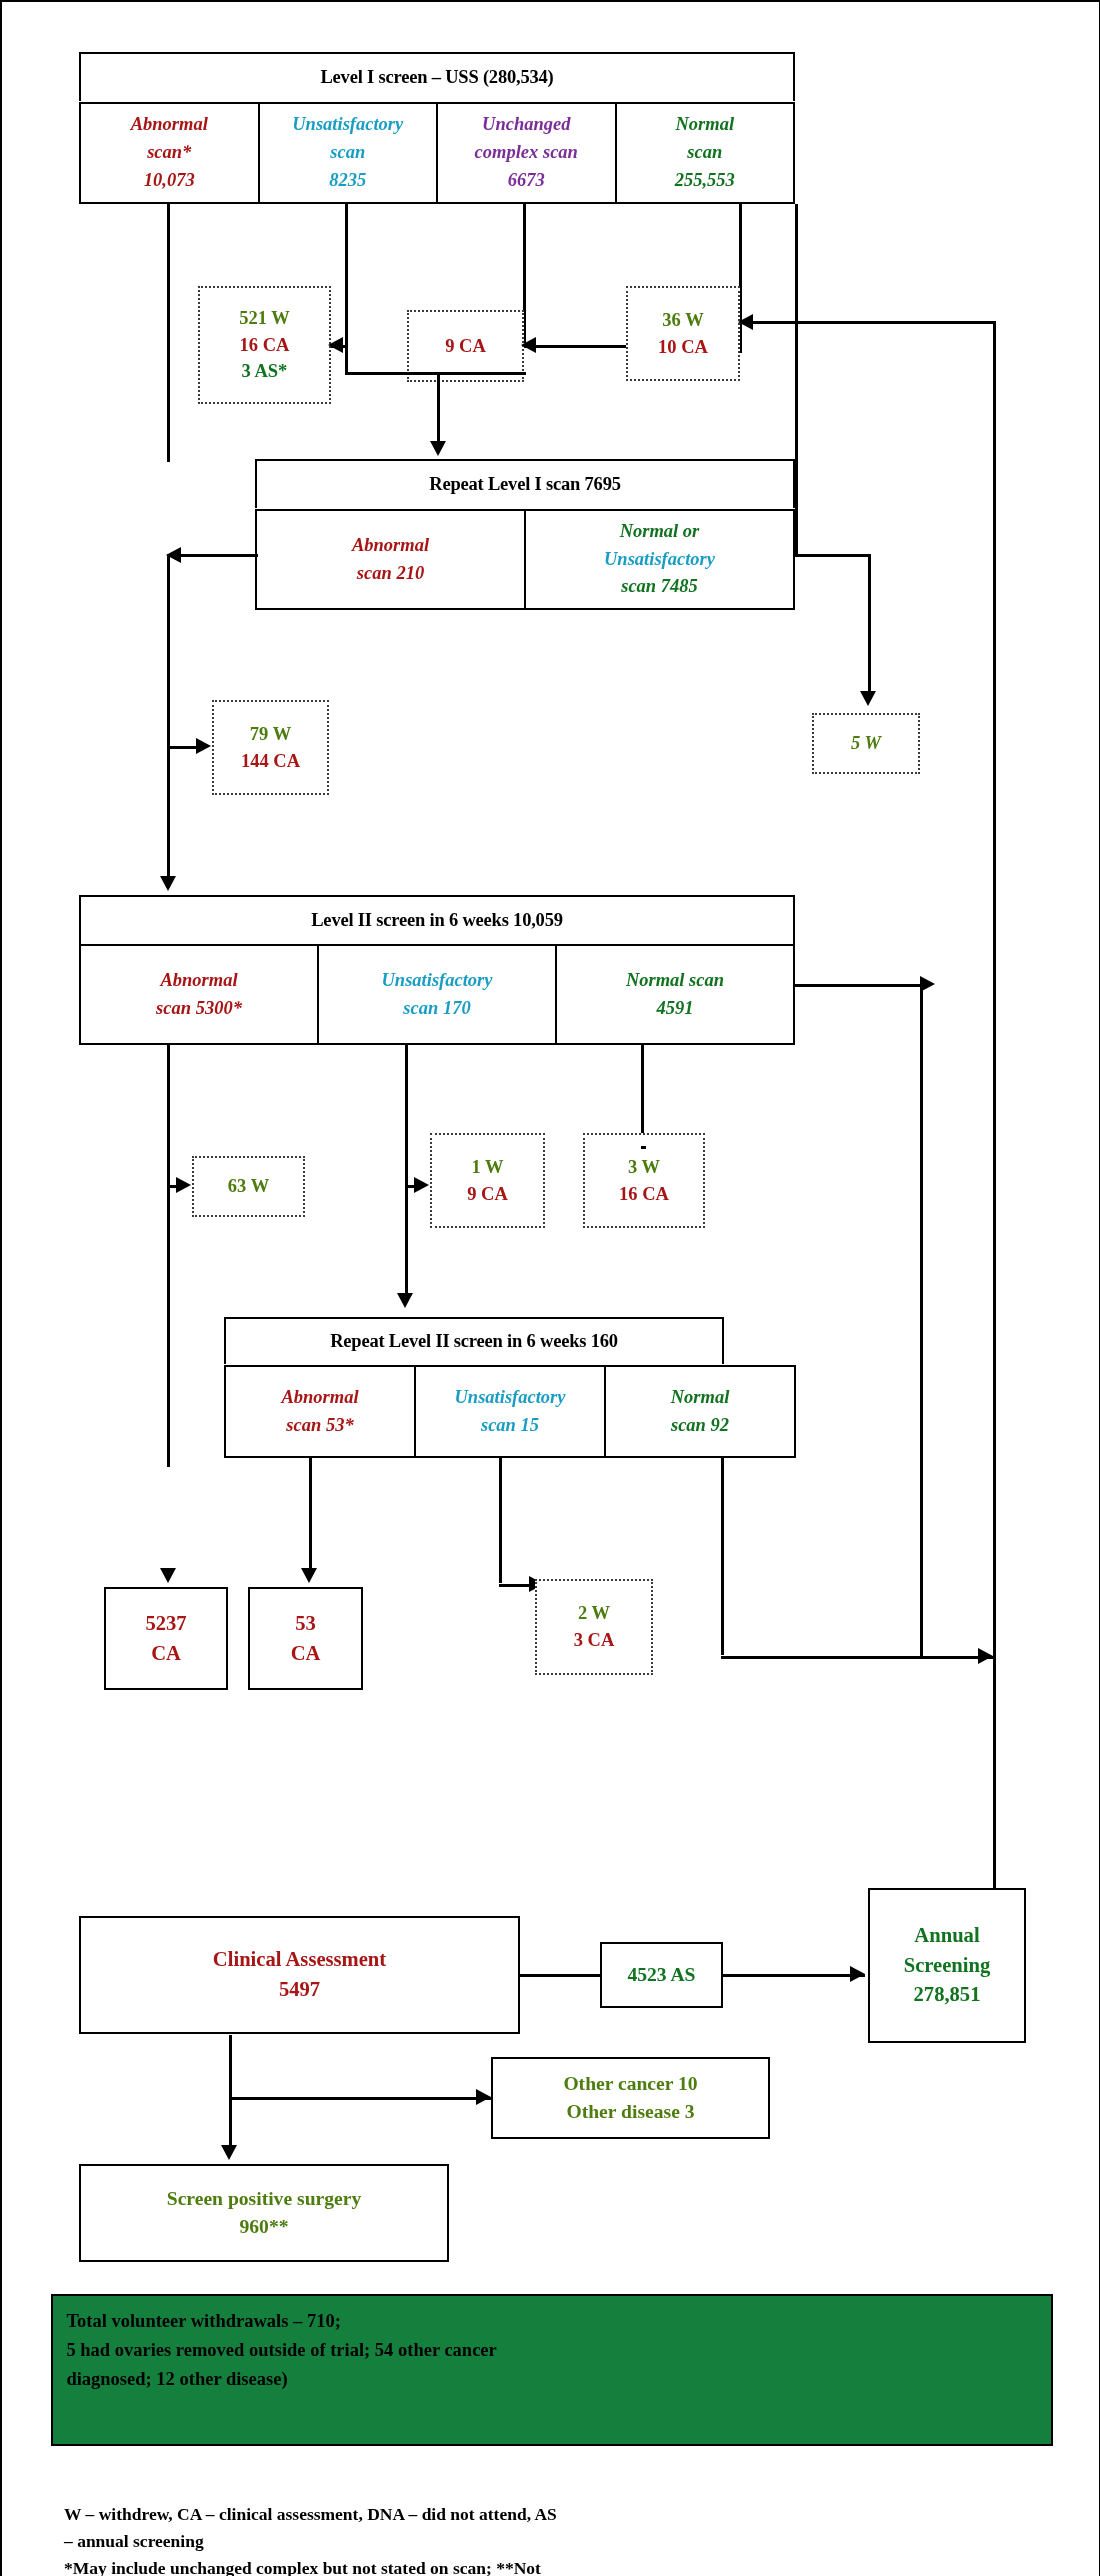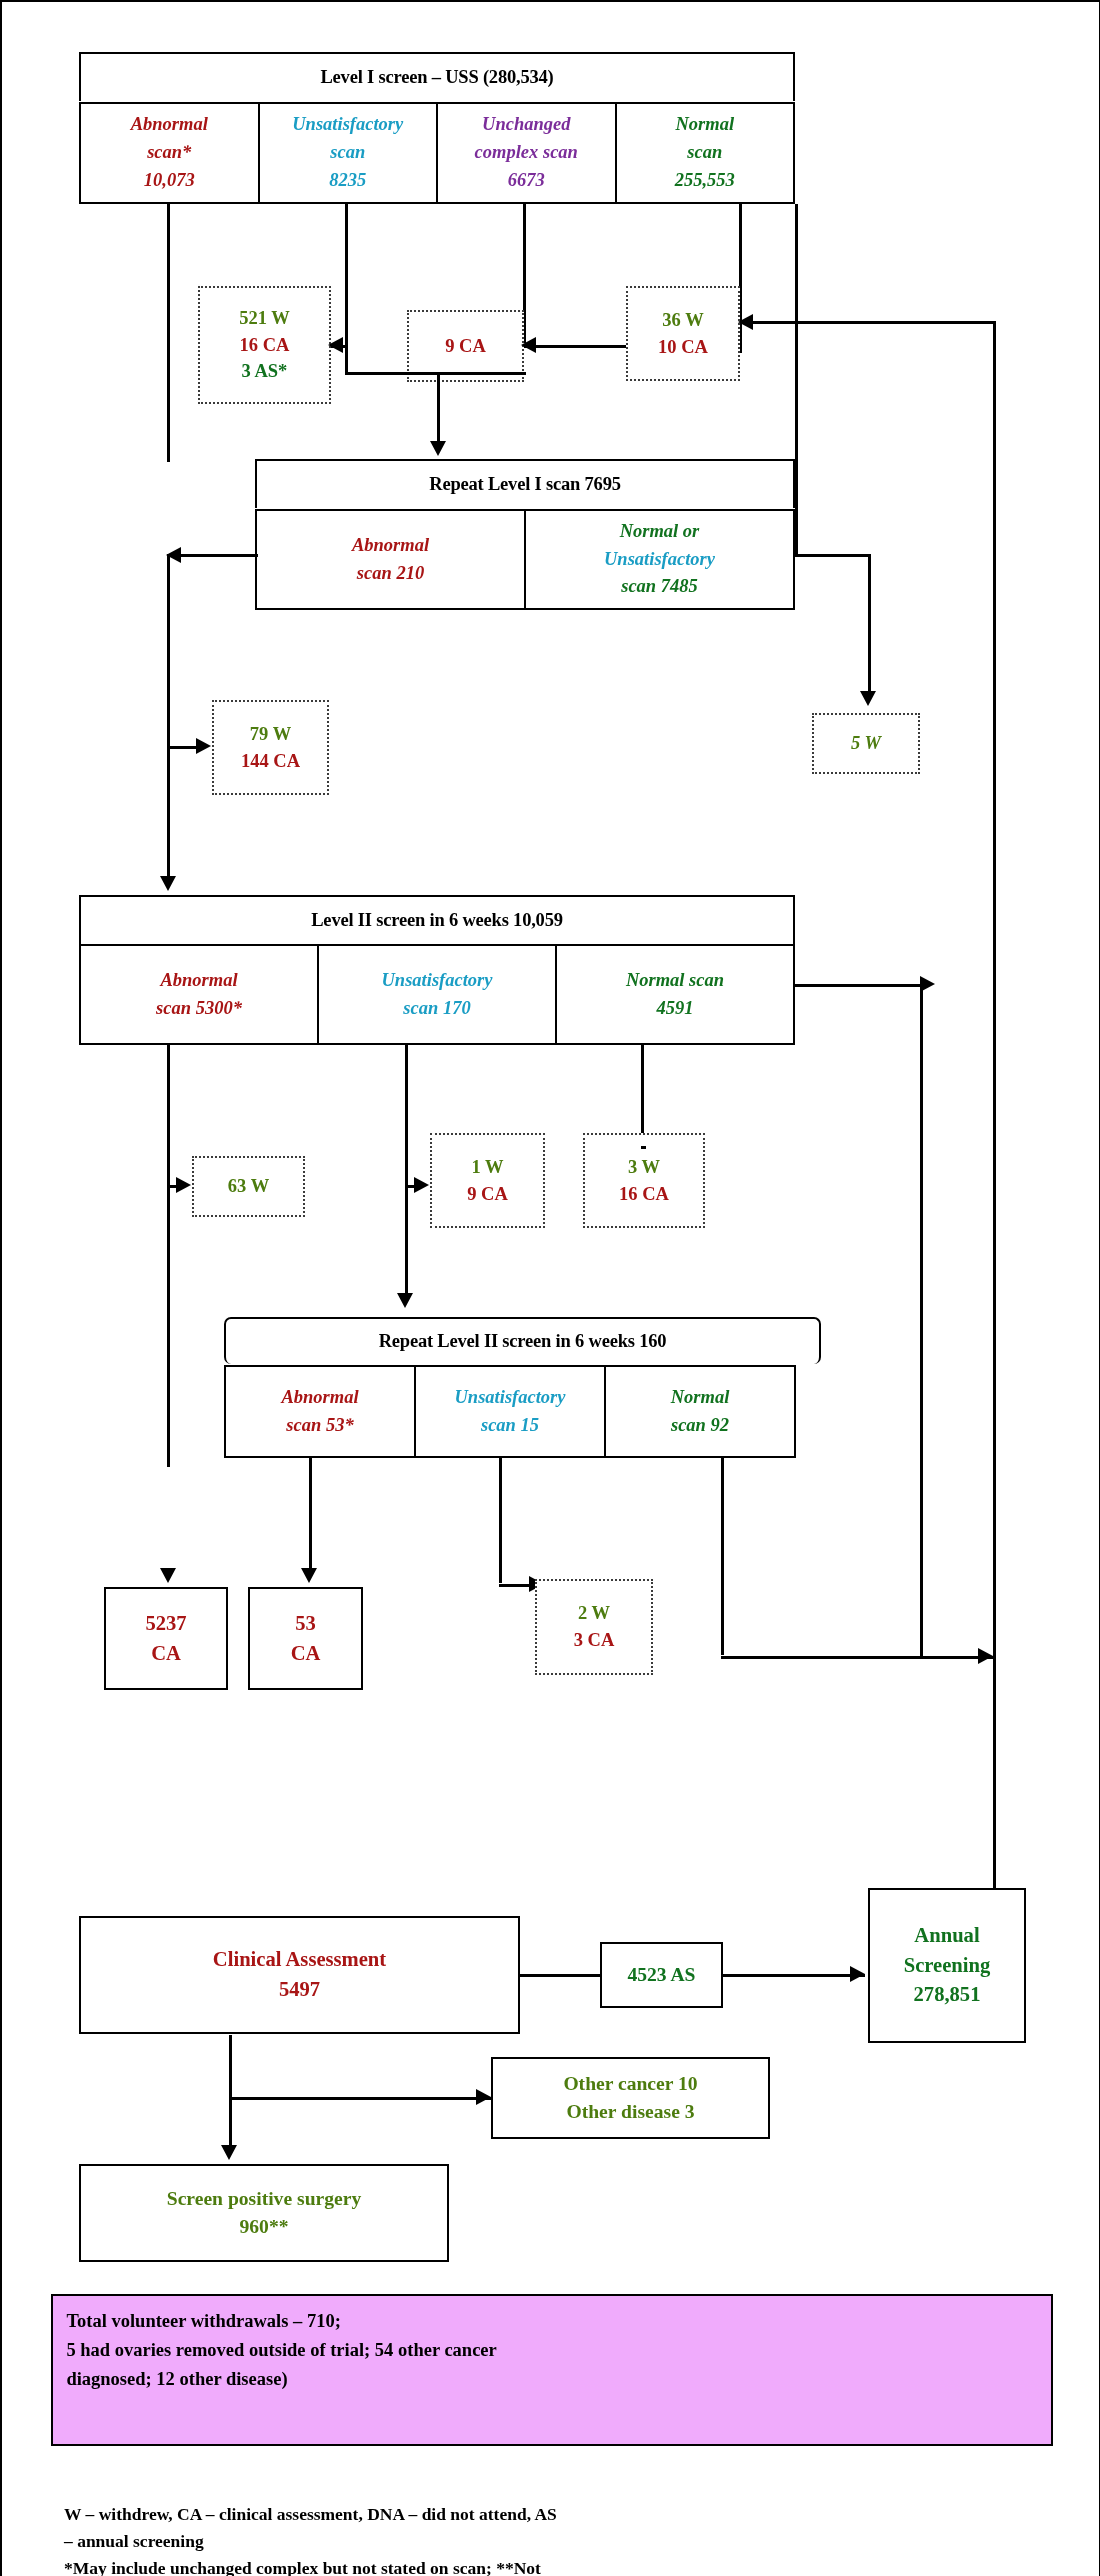--- a/index.html
+++ b/index.html
@@ -76,21 +76,21 @@
   .hl{height:2.6px;}
   .ar{position:absolute;width:0;height:0;}
   .ar-down{border-left:8.8px solid transparent;border-right:8.8px solid transparent;border-top:15.5px solid #000;}
   .ar-left{border-top:8.8px solid transparent;border-bottom:8.8px solid transparent;border-right:15.5px solid #000;}
   .ar-right{border-top:8.8px solid transparent;border-bottom:8.8px solid transparent;border-left:15.5px solid #000;}
   
   .notebox{
     position:absolute;
     box-sizing:border-box;
     border:2.6px solid #000;
-    background:#f0abfc;
+    background:#15803d;
     padding:11.3px 13.4px;
     font-weight:bold;
     font-size:18.5px;
     line-height:1.55;
     color:#000;
   }
   .legend{
     position:absolute;
     box-sizing:border-box;
     font-weight:bold;
@@ -244,21 +244,21 @@
 
   <div class="box dotted" style="left:581px;top:1131px;width:122px;height:95px;">
     <span class="b black f36">3 W</span>
     <span class="b red f36">16 CA</span>
   </div>
   <div class="ln hl" style="left:639px;top:1144px;width:5.2px;"></div>
 
   <div class="ln vl" style="left:403px;top:1226px;height:67px;"></div>
   <div class="ar ar-down" style="left:395px;top:1291px;"></div>
 
-  <div class="hdr" style="left:222px;top:1315px;width:597px;height:47px;border-radius:7px;">
+  <div class="hdr" style="left:222px;top:1315px;width:500px;height:47px;">
     <span>Repeat Level II screen in 6 weeks 160</span>
   </div>
   <div class="cellrow" style="left:222px;top:1363px;width:572px;height:93px;">
     <div class="cell">
       <span class="ital red f36">Abnormal</span>
       <span class="ital red f36">scan 53*</span>
     </div>
     <div class="cell">
       <span class="ital blue f36">Unsatisfactory</span>
       <span class="ital blue f36">scan 15</span>

